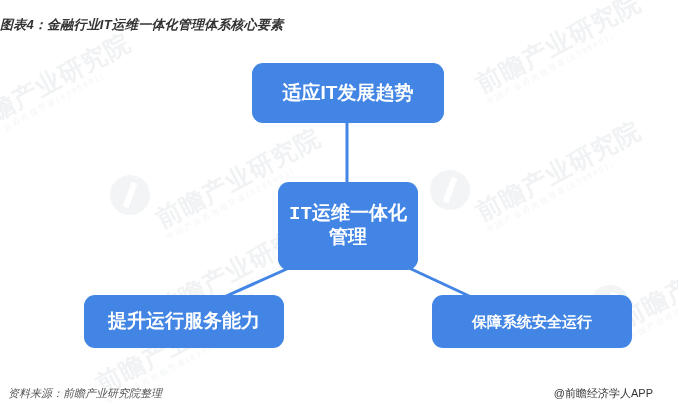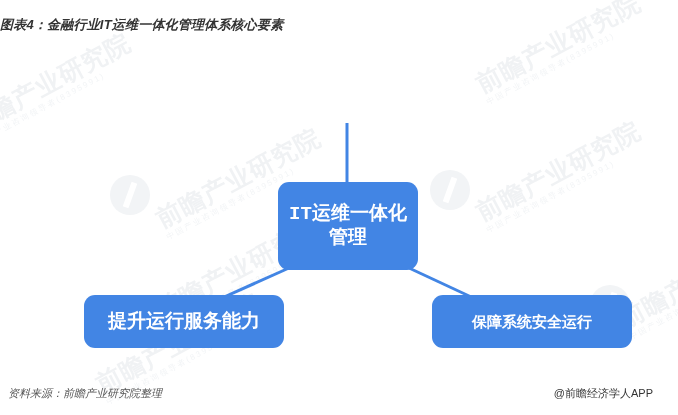--- a/index.html
+++ b/index.html
@@ -209,20 +209,21 @@
   </div>
 
   <div id="chart-title">图表4：金融行业IT运维一体化管理体系核心要素</div>
 
   <svg id="connector-layer" width="678" height="415" viewBox="0 0 678 415">
     <line x1="347" y1="123" x2="347" y2="182" stroke="#4285e4" stroke-width="3"></line>
     <line x1="289" y1="268" x2="213" y2="302" stroke="#4285e4" stroke-width="3"></line>
     <line x1="409" y1="268" x2="482" y2="302" stroke="#4285e4" stroke-width="3"></line>
   </svg>
 
+  <div id="node-top" class="node">适应IT发展趋势</div>
 
   <div id="node-center" class="node">
     <span>IT运维一体化管理</span>
   </div>
 
   <div id="node-bottom-left" class="node">提升运行服务能力</div>
 
   <div id="node-bottom-right" class="node">保障系统安全运行</div>
 
   <div id="footer-source">资料来源：前瞻产业研究院整理</div>

